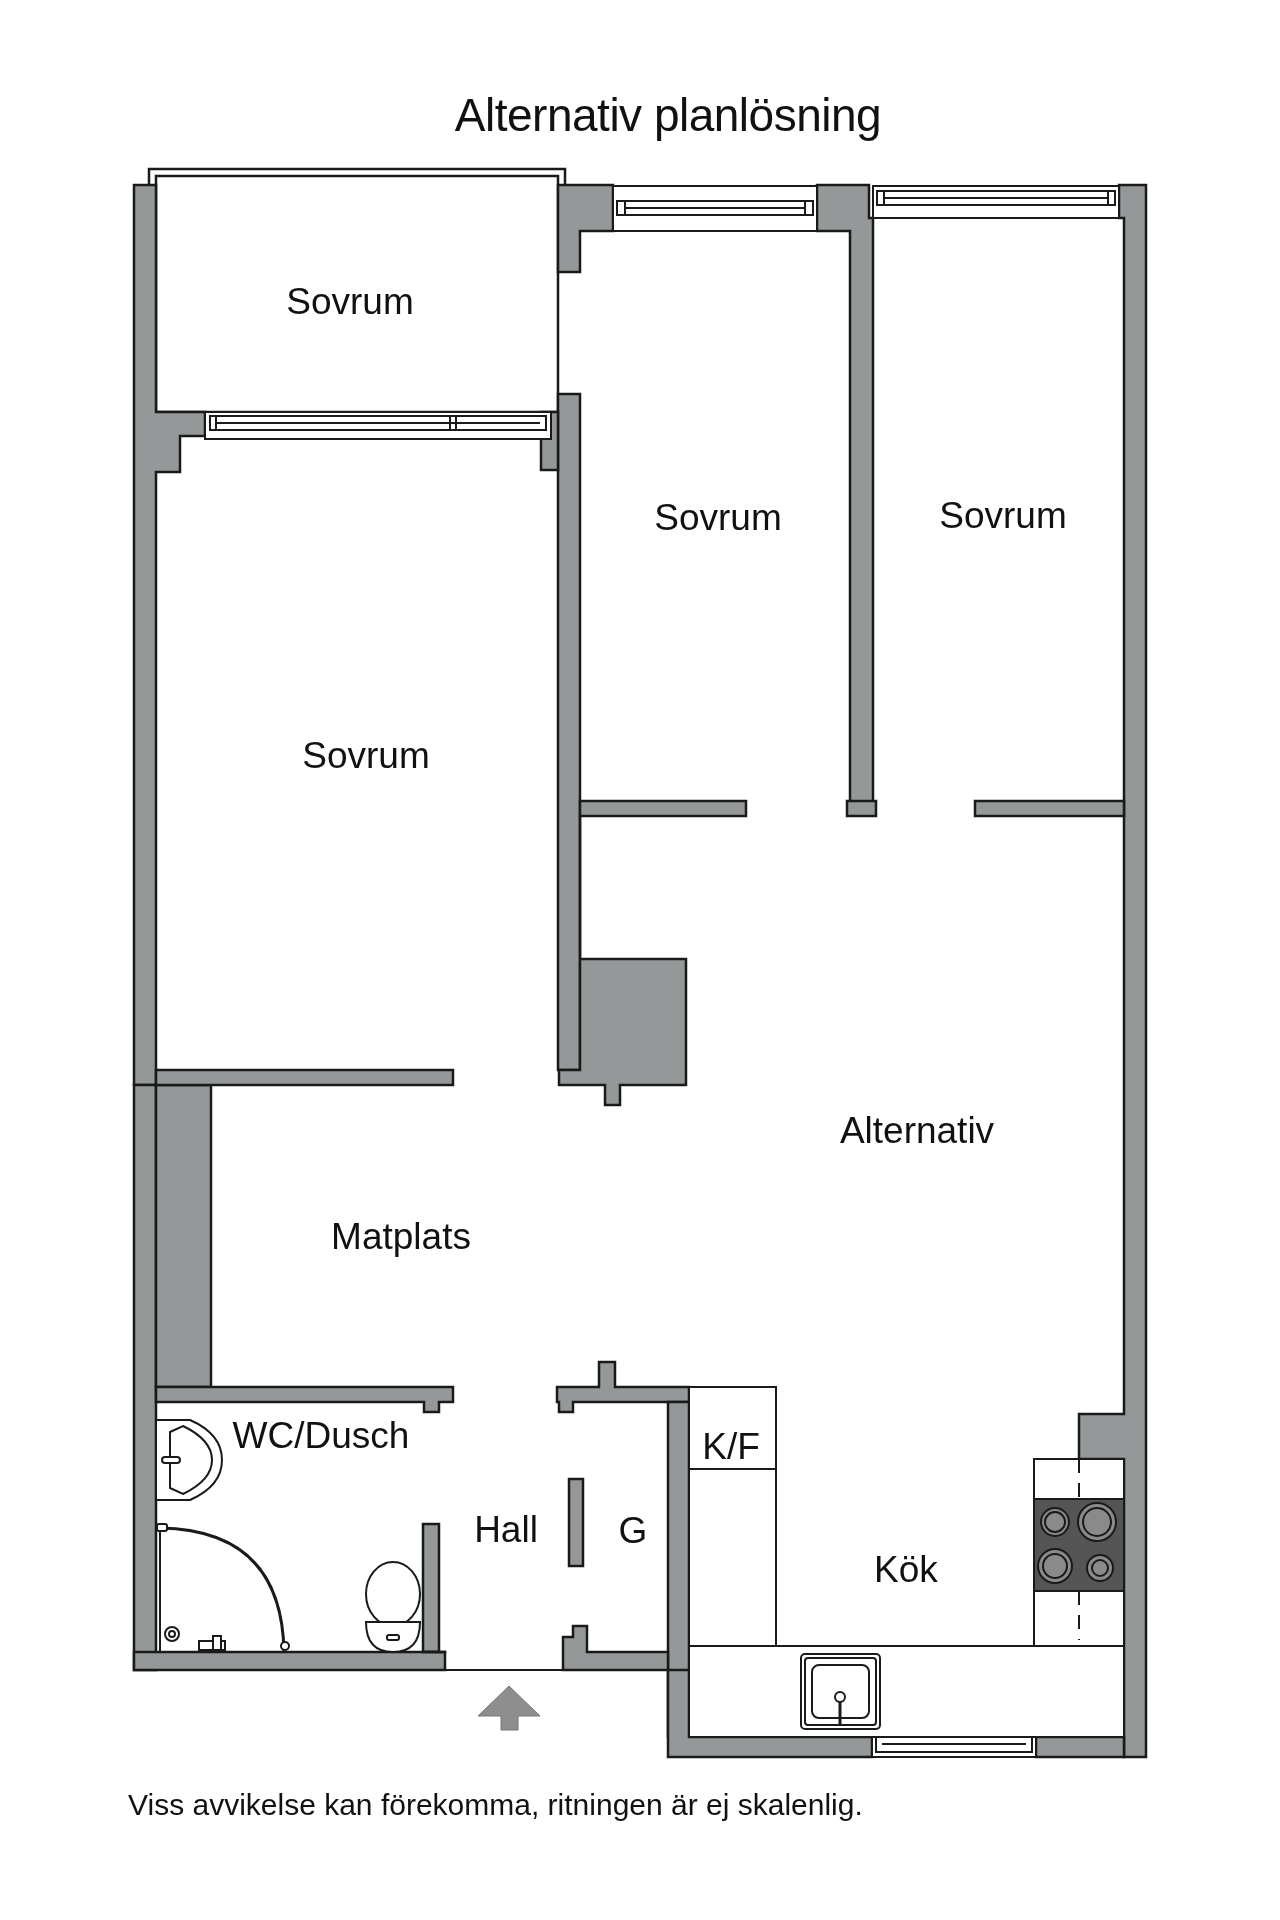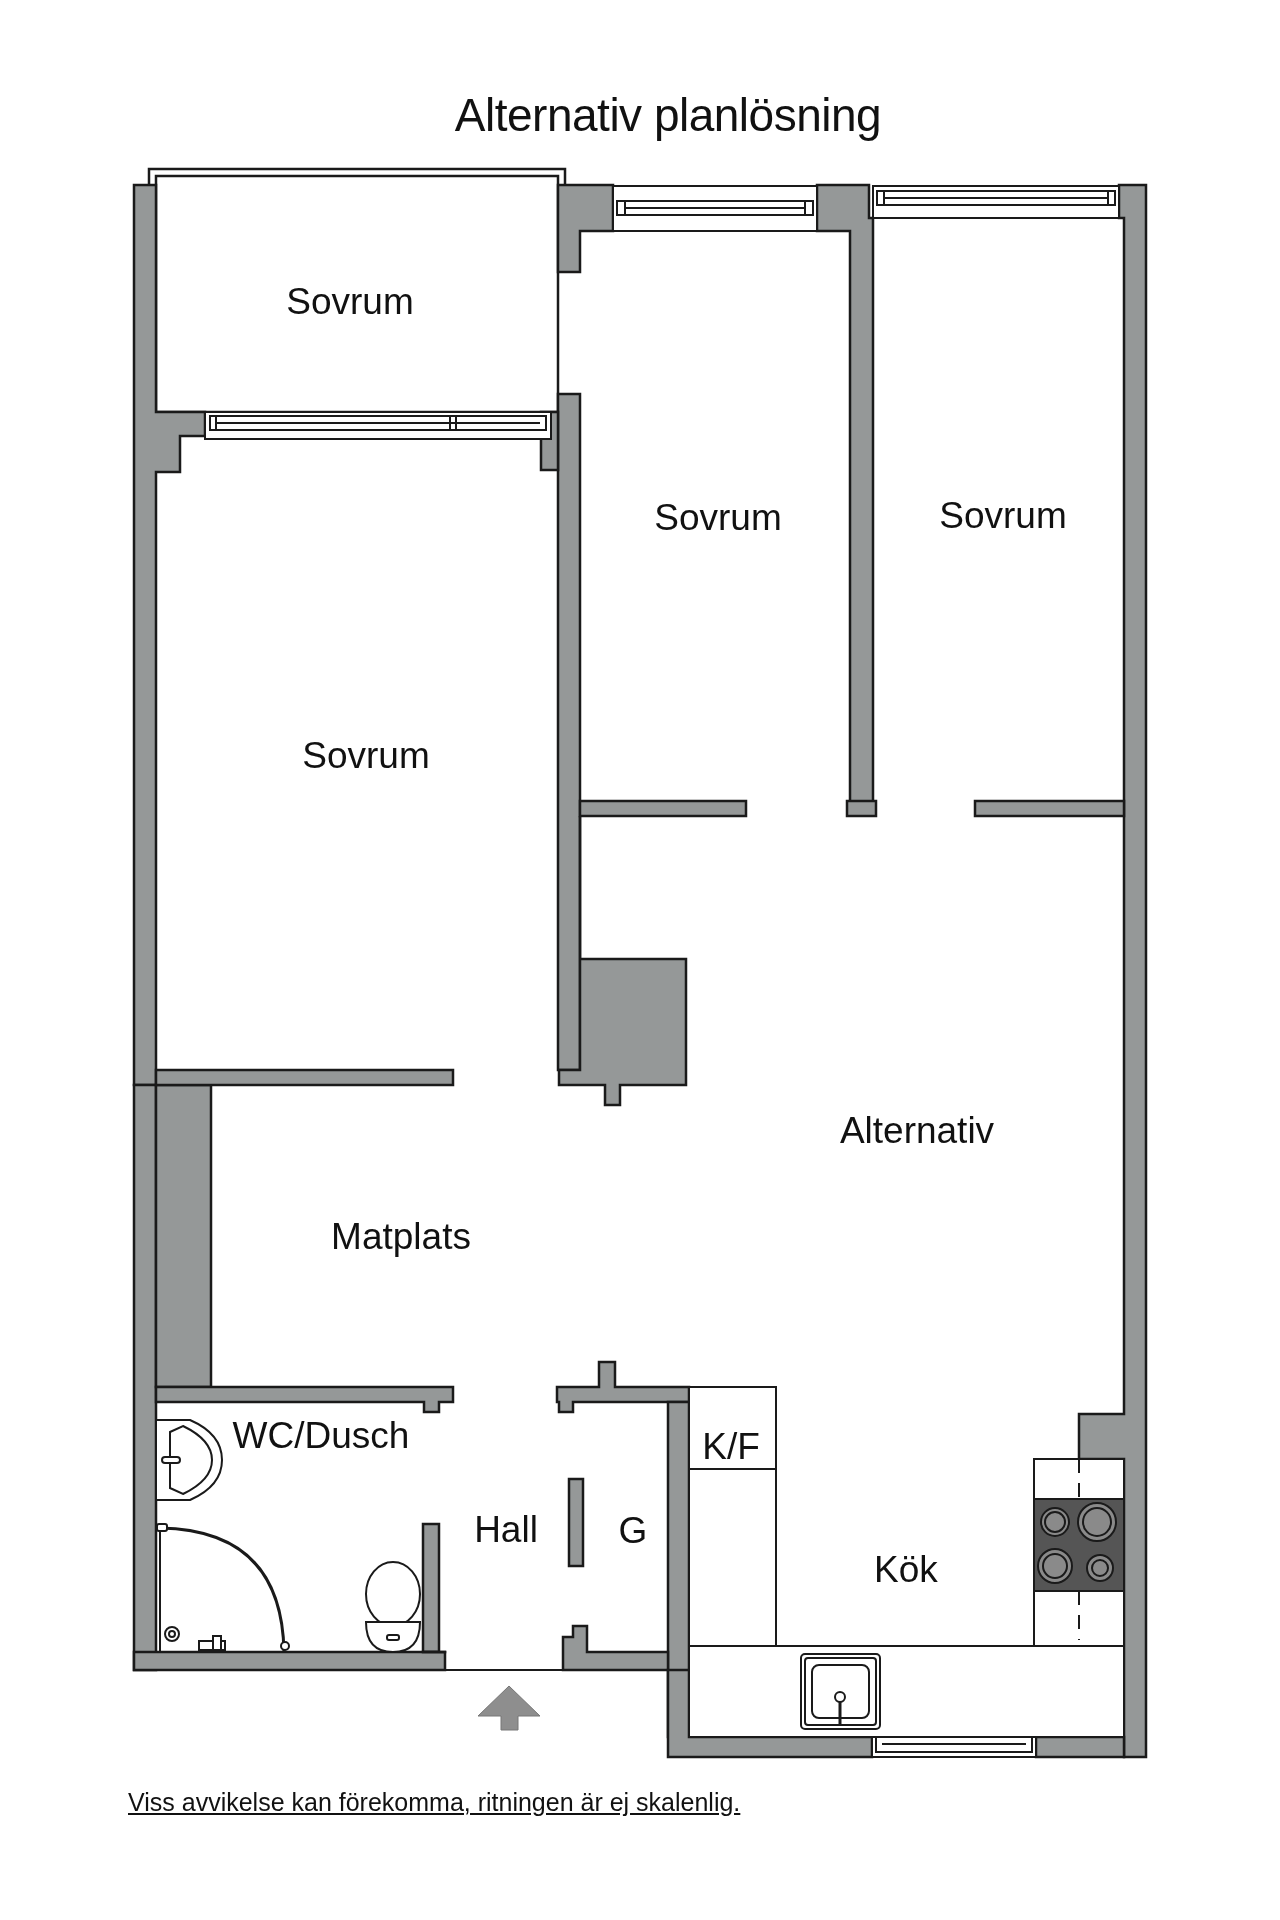--- a/index.html
+++ b/index.html
@@ -2,21 +2,21 @@
 <html><head>
 <meta charset="utf-8">
 <style>
   html, body { margin:0; padding:0; background:#ffffff; }
   body { width:1280px; height:1920px; position:relative; overflow:hidden;
          font-family:"Liberation Sans", "DejaVu Sans", sans-serif; color:#111; }
   #plan { position:absolute; left:0; top:0; }
   .title { position:absolute; left:0; width:1336px; top:88px; text-align:center;
            font-size:46px; letter-spacing:-0.5px; }
   .label { position:absolute; font-size:37px; transform:translate(-50%,-50%); white-space:nowrap; }
-  .footer { position:absolute; left:128px; top:1788px; font-size:25px; white-space:nowrap;text-decoration:underline; }
+  .footer { position:absolute; left:128px; top:1788px; font-size:30px; white-space:nowrap; }
 </style>
 </head>
 <body>
 
 <div class="title">Alternativ planlösning</div>
 
 <svg id="plan" width="1280" height="1920" viewBox="0 0 1280 1920">
   <g stroke="#1a1a1a" stroke-width="2.5" fill="#959898" stroke-linejoin="miter">
 
     <g>

